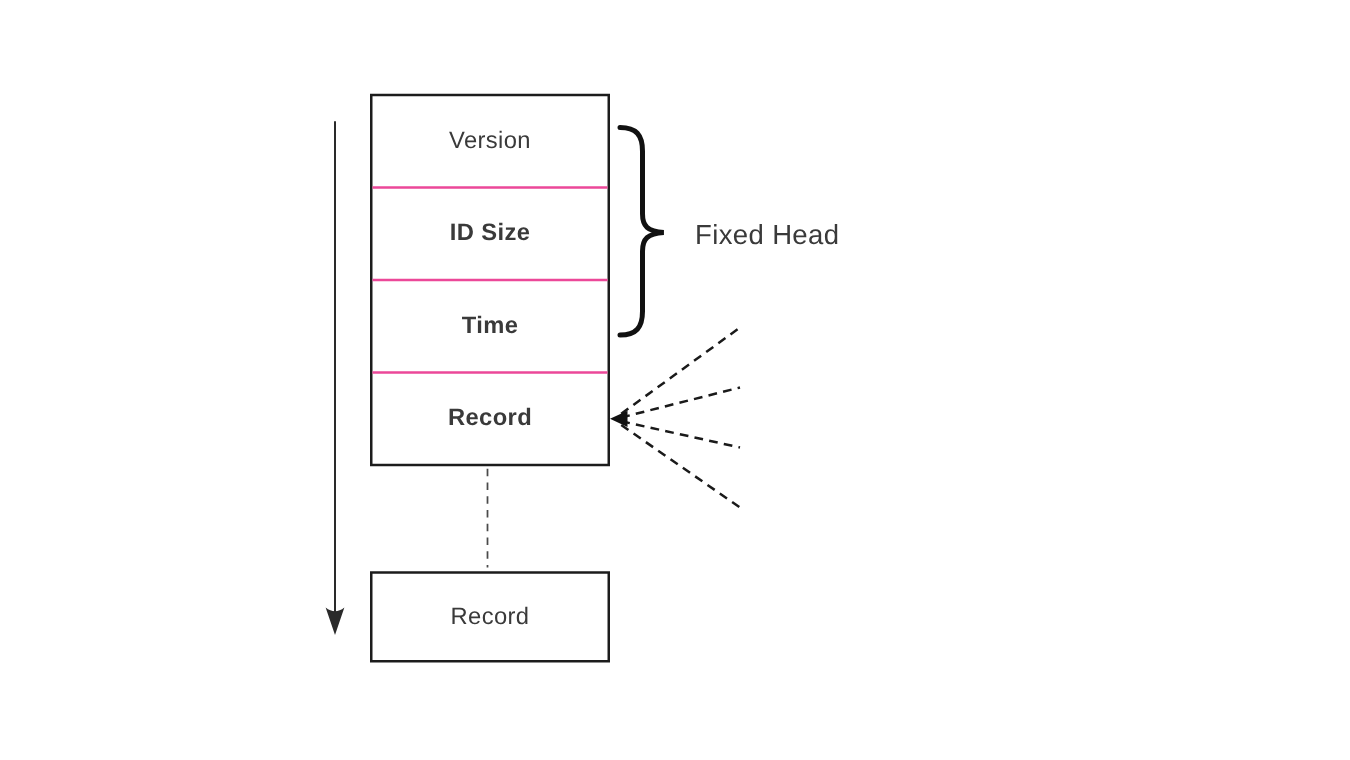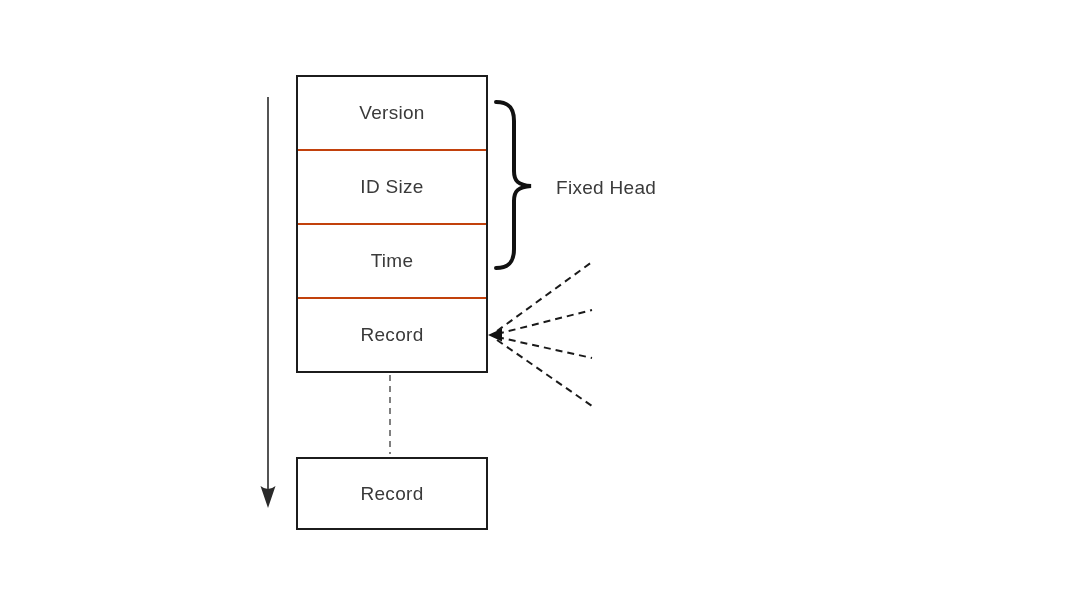--- a/index.html
+++ b/index.html
@@ -35,21 +35,22 @@
   .stack .cell {
     flex: 1 1 0;
     display: flex;
     align-items: center;
     justify-content: center;
     font-size: 19px;
     color: #3a3a3a;
     letter-spacing: 0.3px;
   }
   .stack .cell + .cell {
-    border-top: 2px solid #c2410c;
+    border-top: 2px solid #ec4899;
+    font-weight: bold;
   }
   #main-stack {
     left: 296px;
     top: 75px;
     width: 192px;
     height: 298px;
   }
   #detail-stack {
     left: 592px;
     top: 238px;
@@ -71,21 +72,21 @@
     font-size: 19px;
     color: #3a3a3a;
     letter-spacing: 0.3px;
   }
   #fixed-head-label {
     position: absolute;
     left: 556px;
     top: 176px;
     height: 24px;
     line-height: 24px;
-    font-size: 19px;
+    font-size: 22px;
     color: #3a3a3a;
     letter-spacing: 0.3px;
     white-space: nowrap;
   }
 </style>
 </head>
 <body>
 
 <div id="canvas">
 

